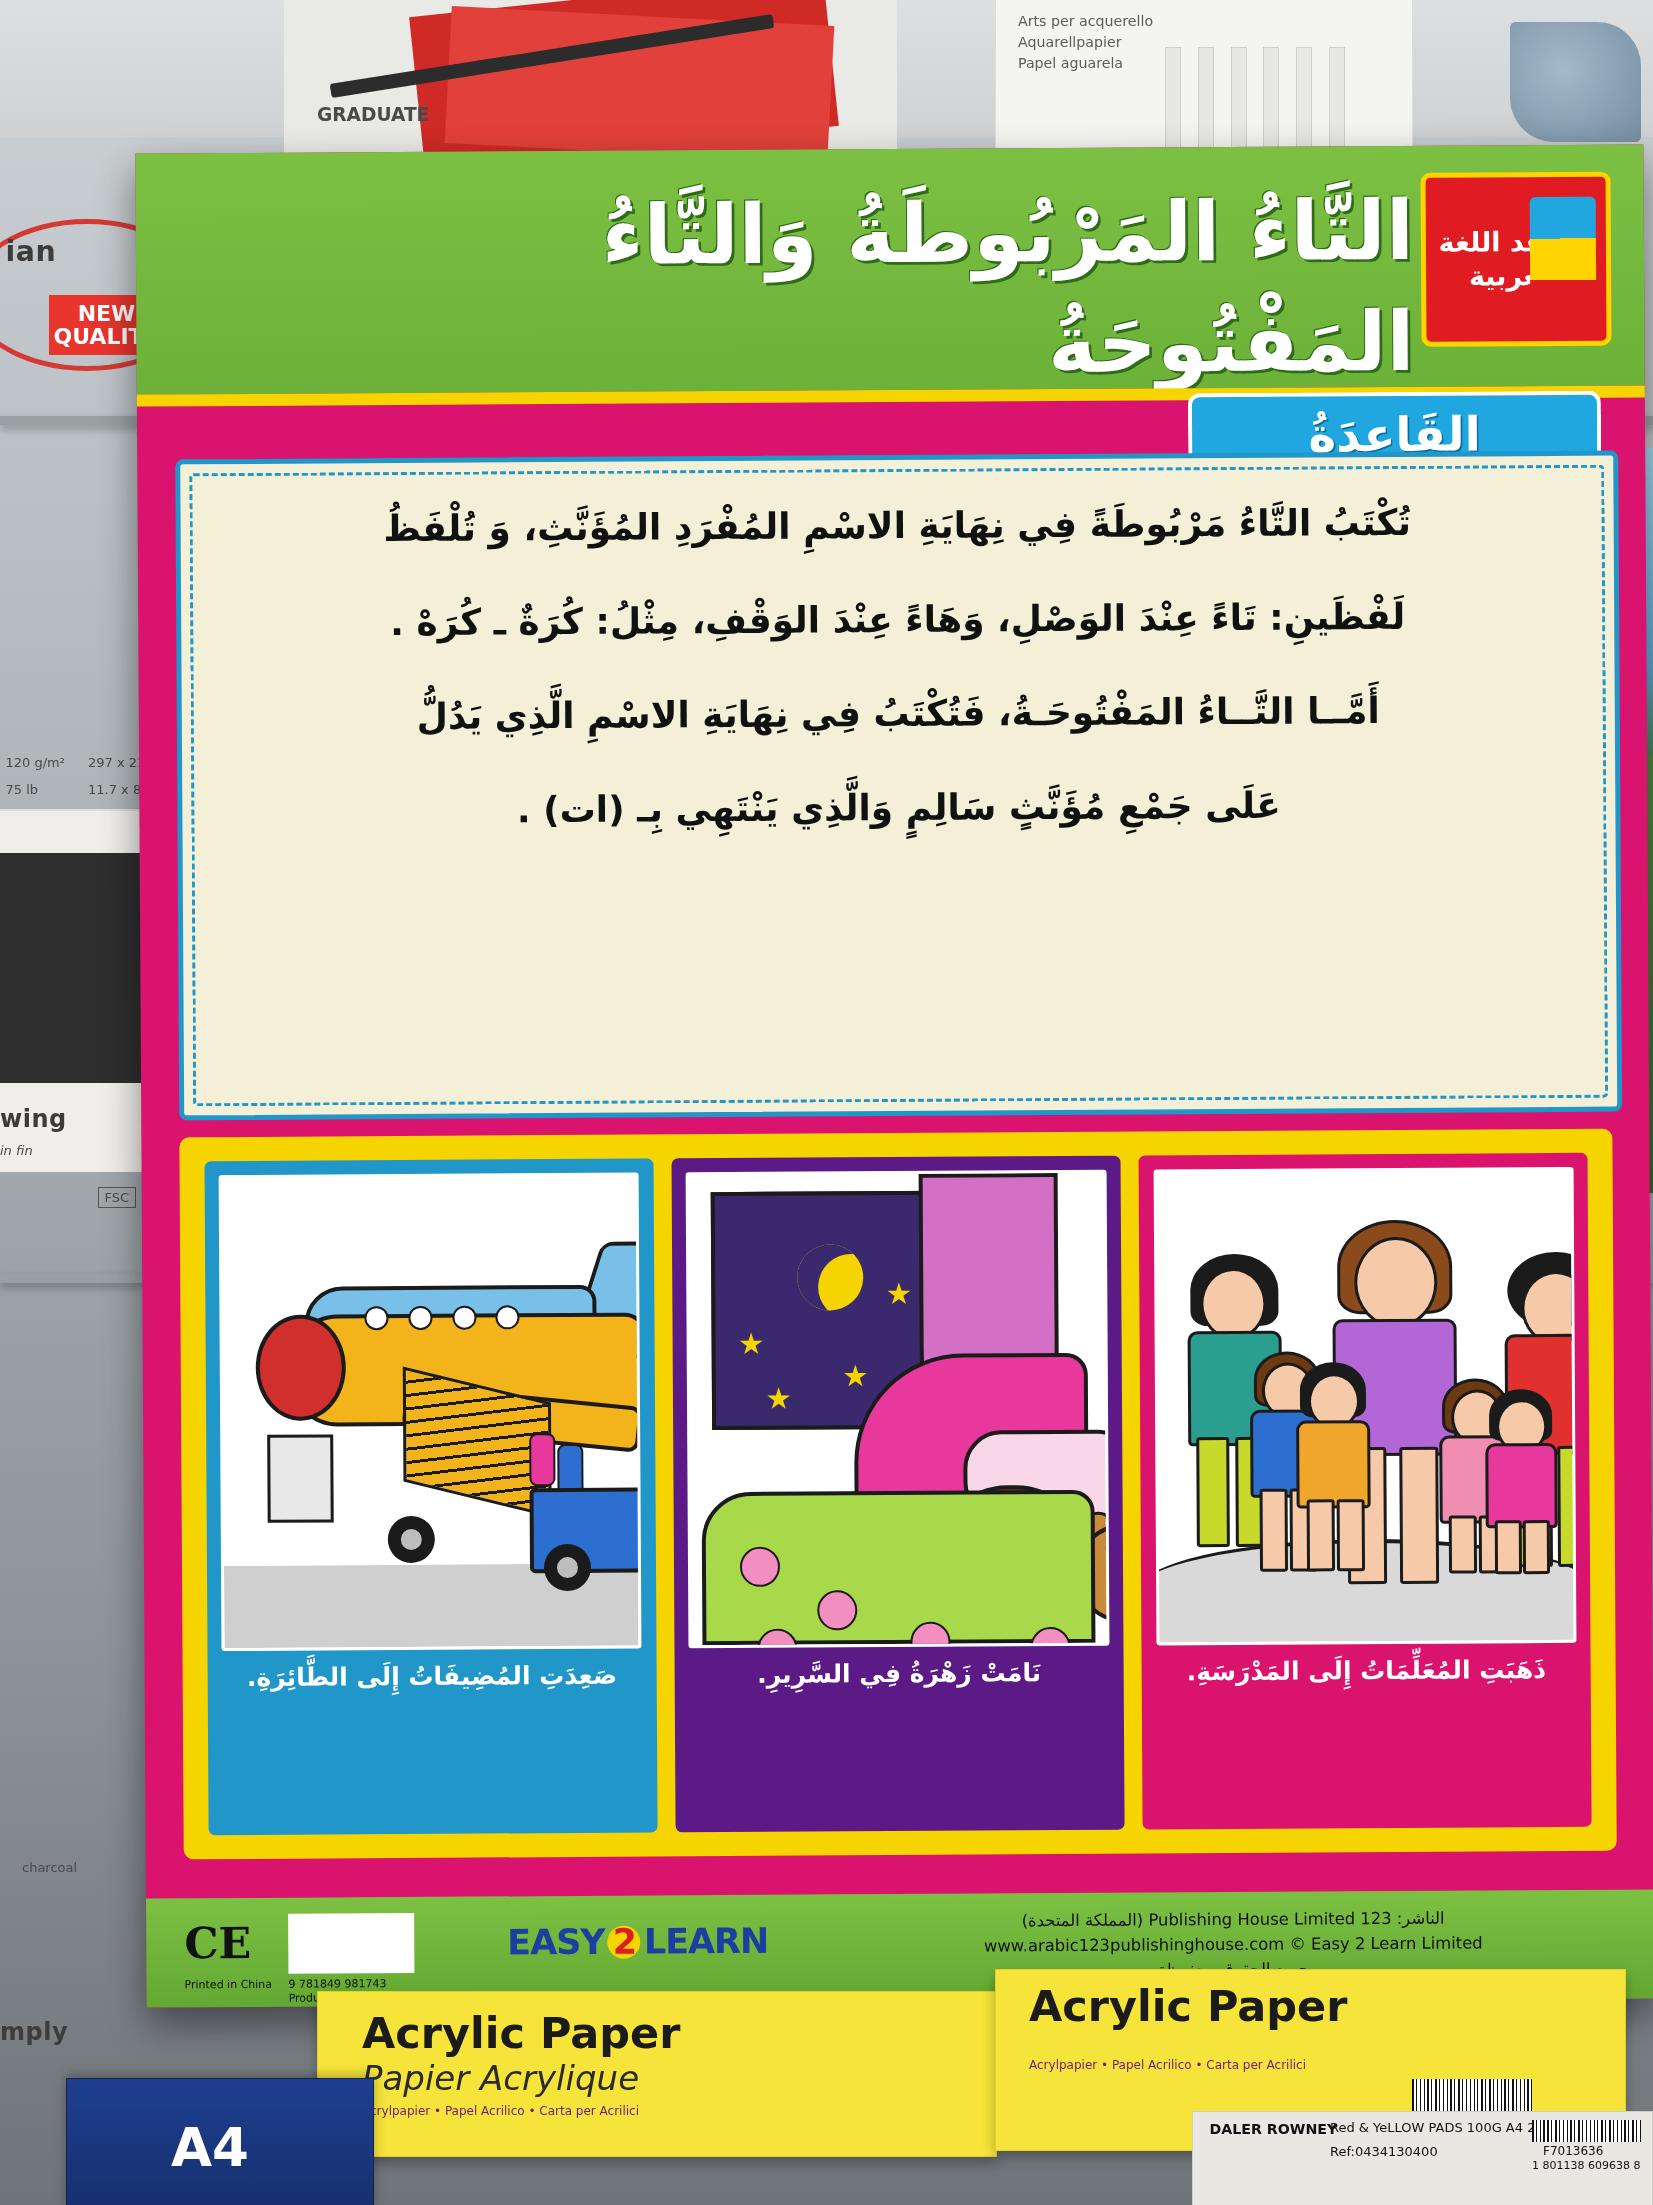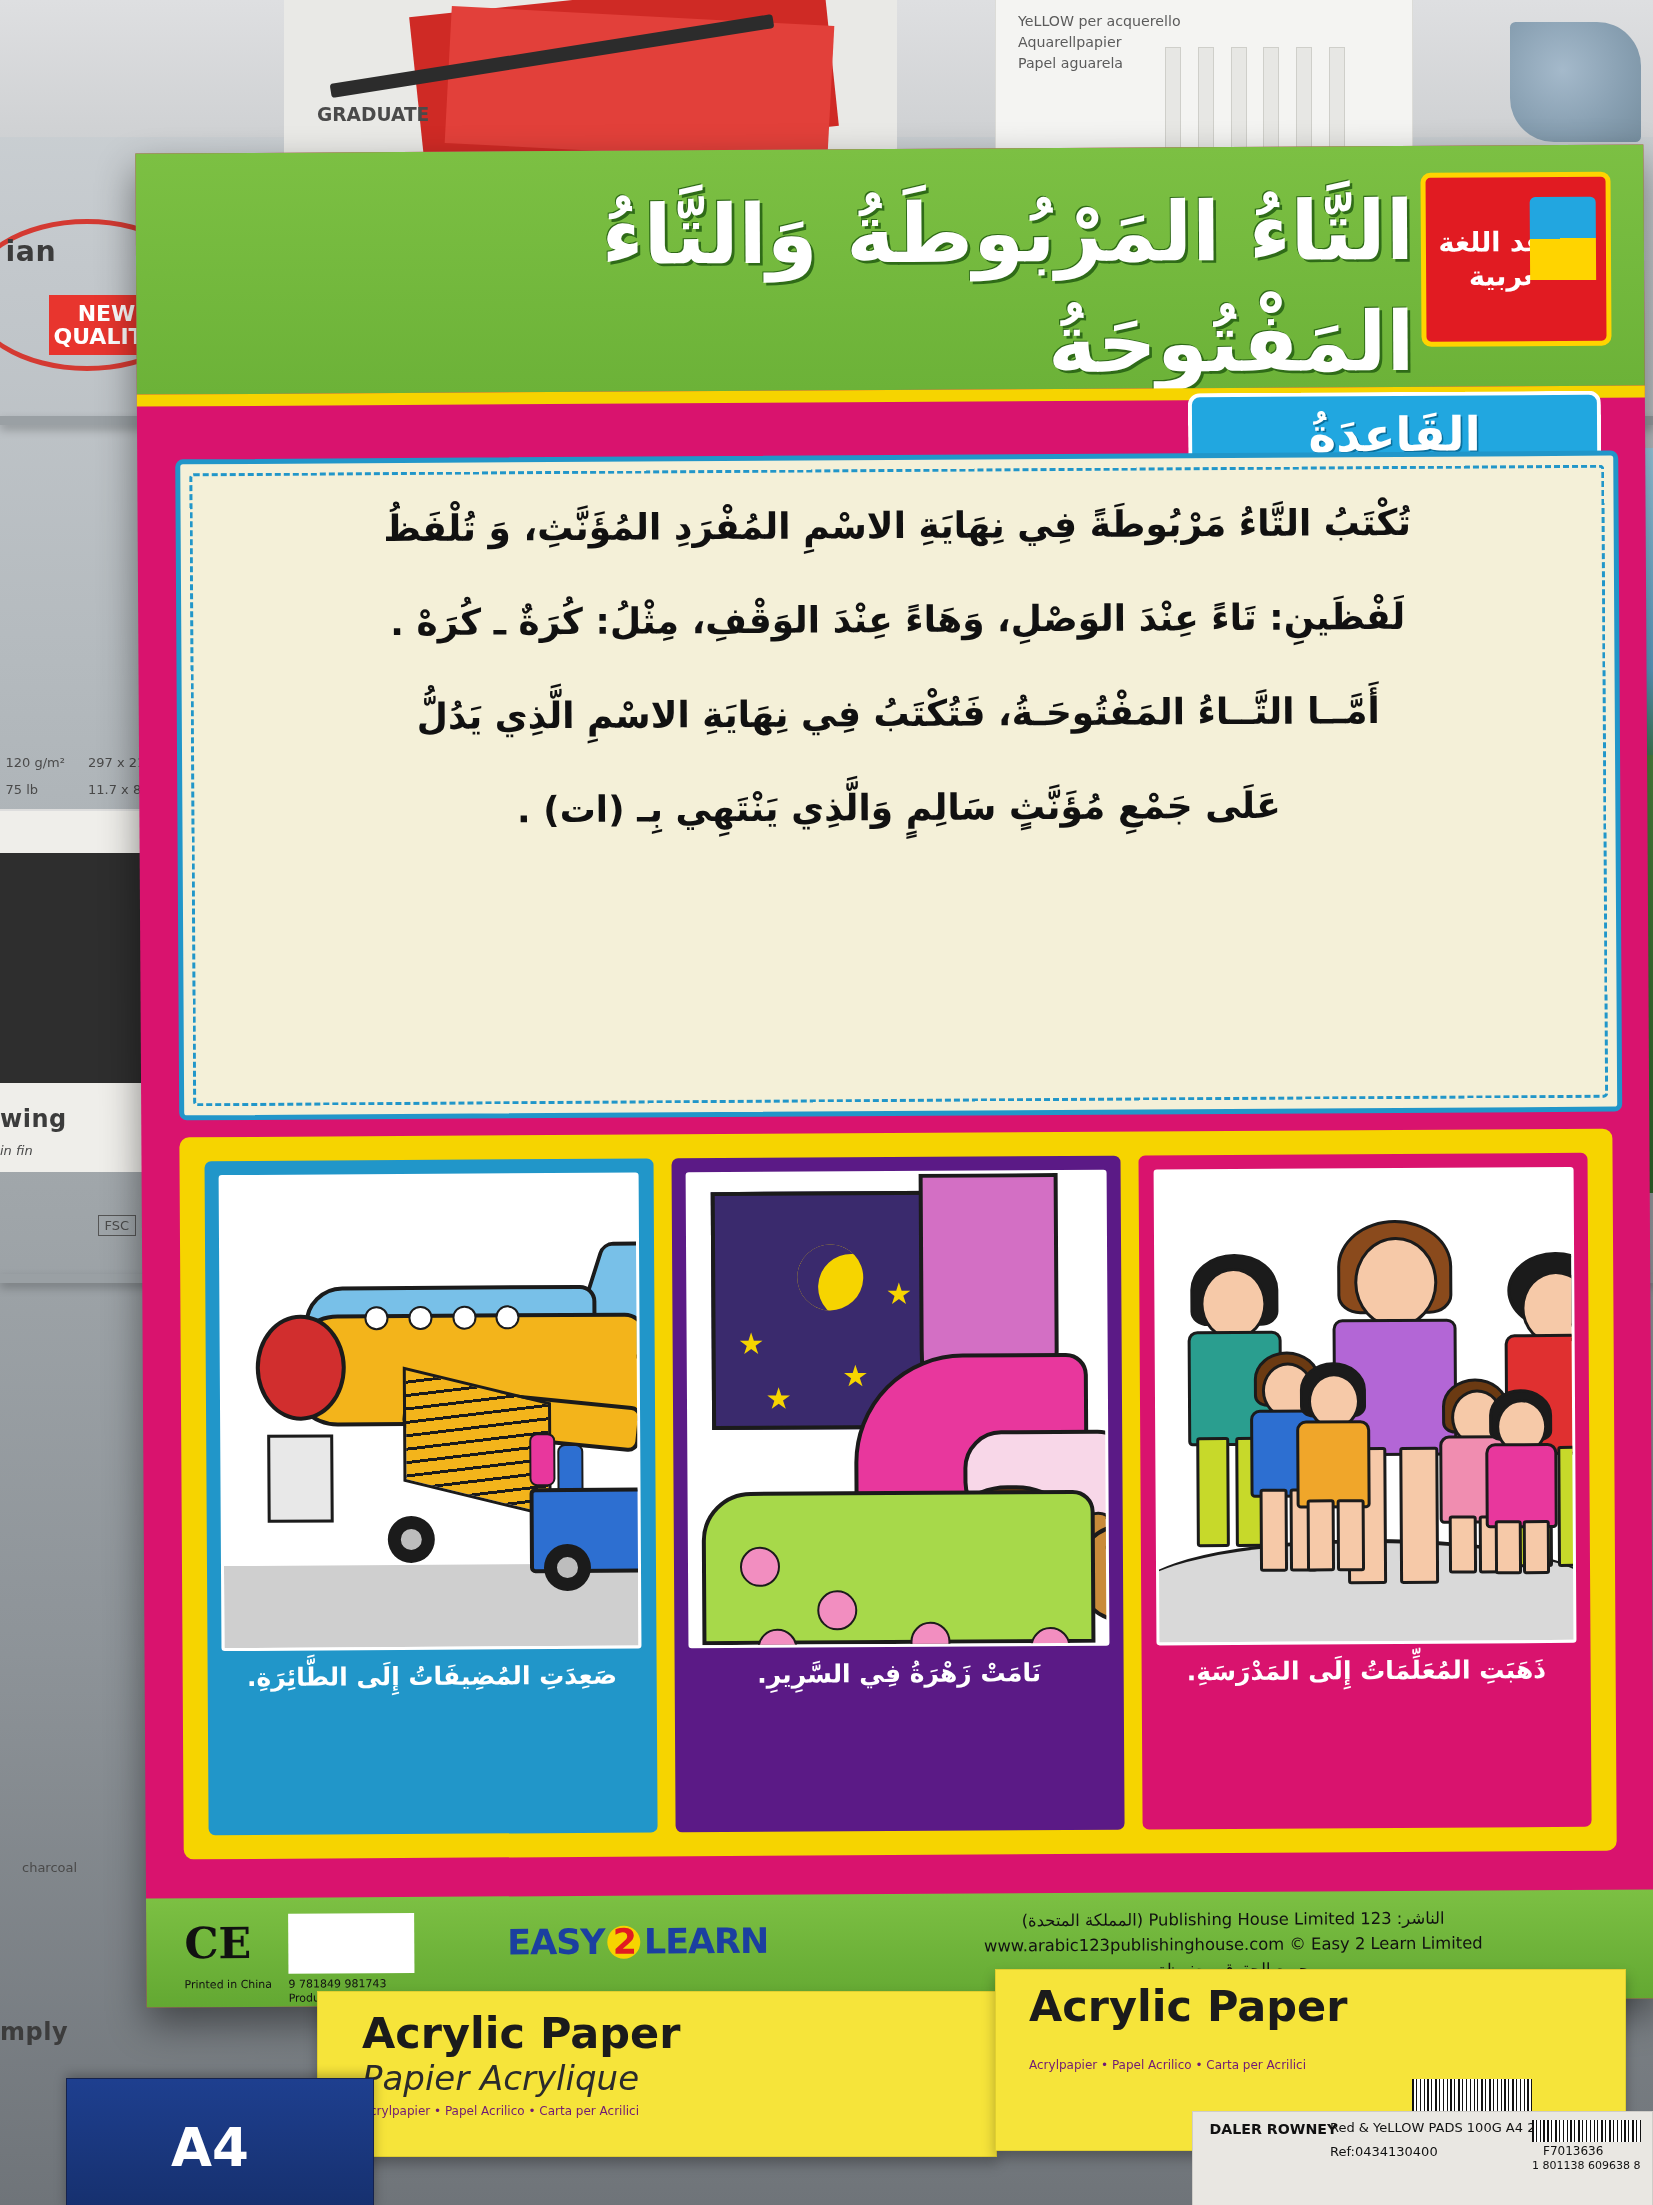--- a/index.html
+++ b/index.html
@@ -289,21 +289,21 @@
   <div class="bg-text-lg" style="left:0px; top:826px;">ONEY</div>
 
   <div class="bg-brush"></div>
   <div class="bg-red-sheets"></div>
   <div class="bg-red-sheets2"></div>
   <div class="bg-brush-stick"></div>
   <div class="bg-text-sm" style="left:317px; top:104px; font-weight:bold; font-size:18.6px;">GRADUATE</div>
 
   <div class="bg-wc-pack">
     <div class="lines">
-      <div>YeLLOW per acquerello</div>
+      <div>Arts per acquerello</div>
       <div>Aquarellpapier</div>
       <div>Papel aguarela</div>
     </div>
   </div>
   <div class="bg-wc-brushes">
     <span style="left:0px;"></span>
       <span style="left:33px;"></span>
       <span style="left:66px;"></span>
     <span style="left:98px;"></span>
       <span style="left:131px;"></span>
@@ -322,21 +322,21 @@
   <div class="bg-text-sm" style="left:1586px; top:1717px; color:#333; font-size:22px;">Ca</div>
 
   <div class="bg-left-stack"></div>
   <div class="bg-left-dark"></div>
   <div class="bg-text-sm" style="left:5.5px; top:755px;">120 g/m²</div>
   <div class="bg-text-sm" style="left:88px; top:755px;">297 x 210 mm</div>
   <div class="bg-text-sm" style="left:5.5px; top:782px;">75 lb</div>
   <div class="bg-text-sm" style="left:88px; top:782px;">11.7 x 8.3 inches</div>
   <div class="bg-text-lg" style="left:0px; top:1105px; font-size:24px;">wing</div>
   <div class="bg-text-sm" style="left:0px; top:1143px; font-style:italic;">in fin</div>
-  <div class="bg-text-sm" style="left:98px; top:1187px; border:1.6px solid #555; padding:2.2px 5.5px;margin-top:28px;">FSC</div>
+  <div class="bg-text-sm" style="left:98px; top:1187px; border:1.6px solid #555; padding:2.2px 5.5px;">FSC</div>
   <div class="bg-text-sm" style="left:22px; top:1860px;">charcoal</div>
   <div class="bg-text-lg" style="left:0px; top:2018px; font-size:24px;">mply</div>
 
   <div class="bg-shelf-line" style="top:416px;"></div>
   <div class="bg-shelf-line" style="top:1274px;"></div>
 
   <div class="poster">
 
     <div class="poster-header">
       <div class="header-title">التَّاءُ المَرْبُوطَةُ وَالتَّاءُ المَفْتُوحَةُ</div>

